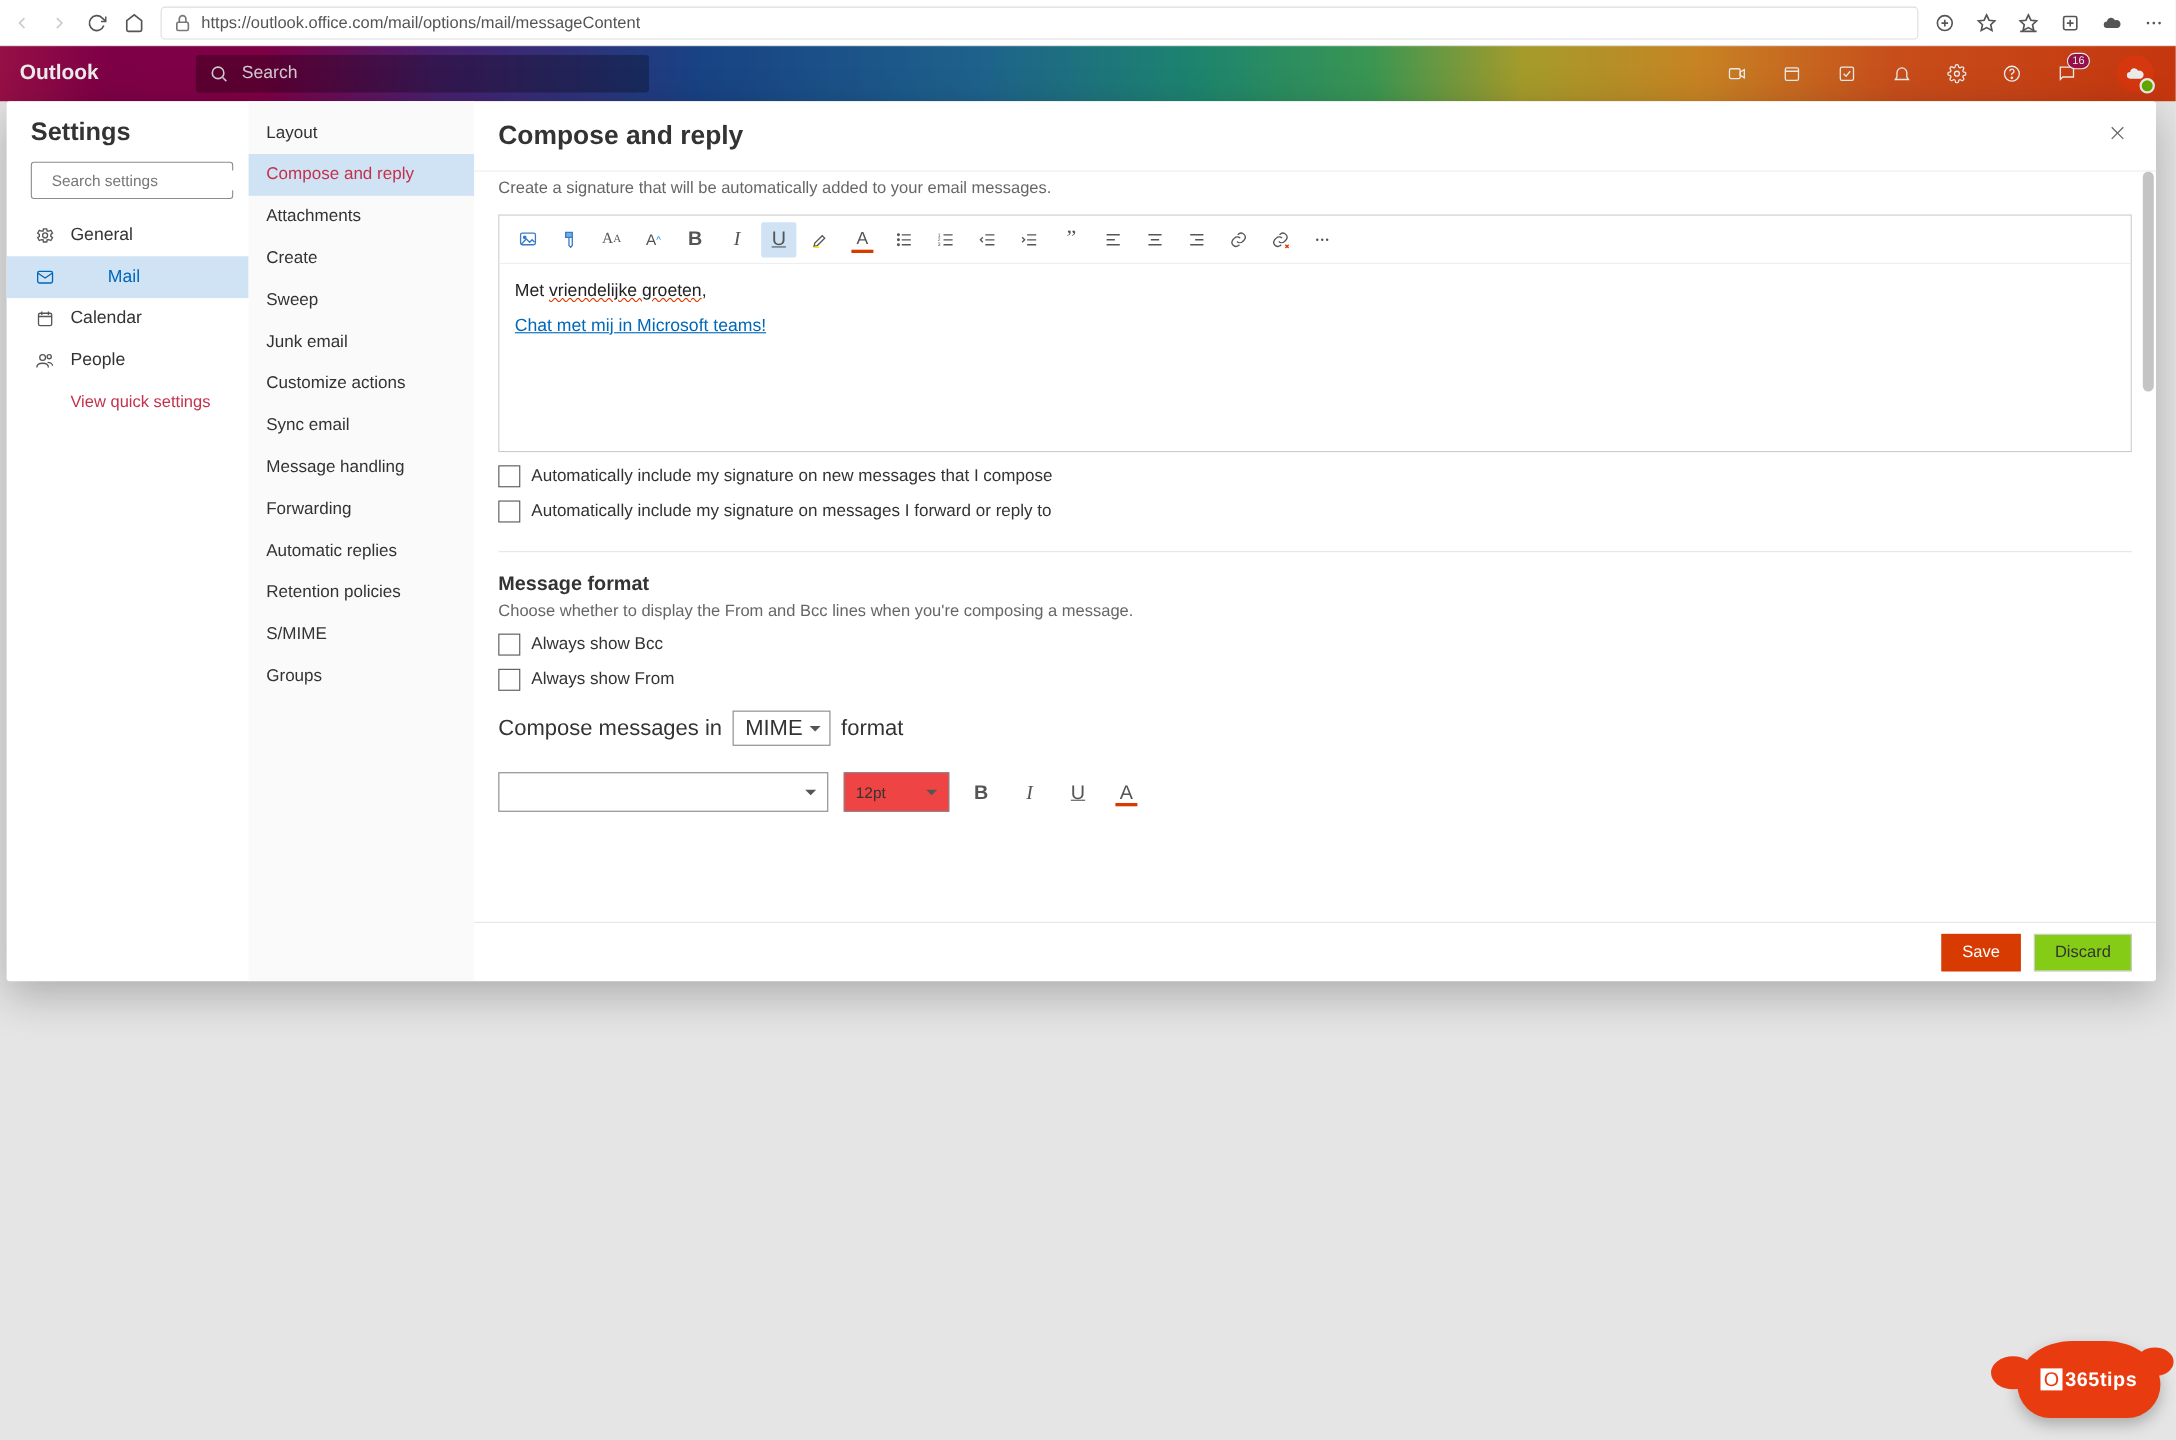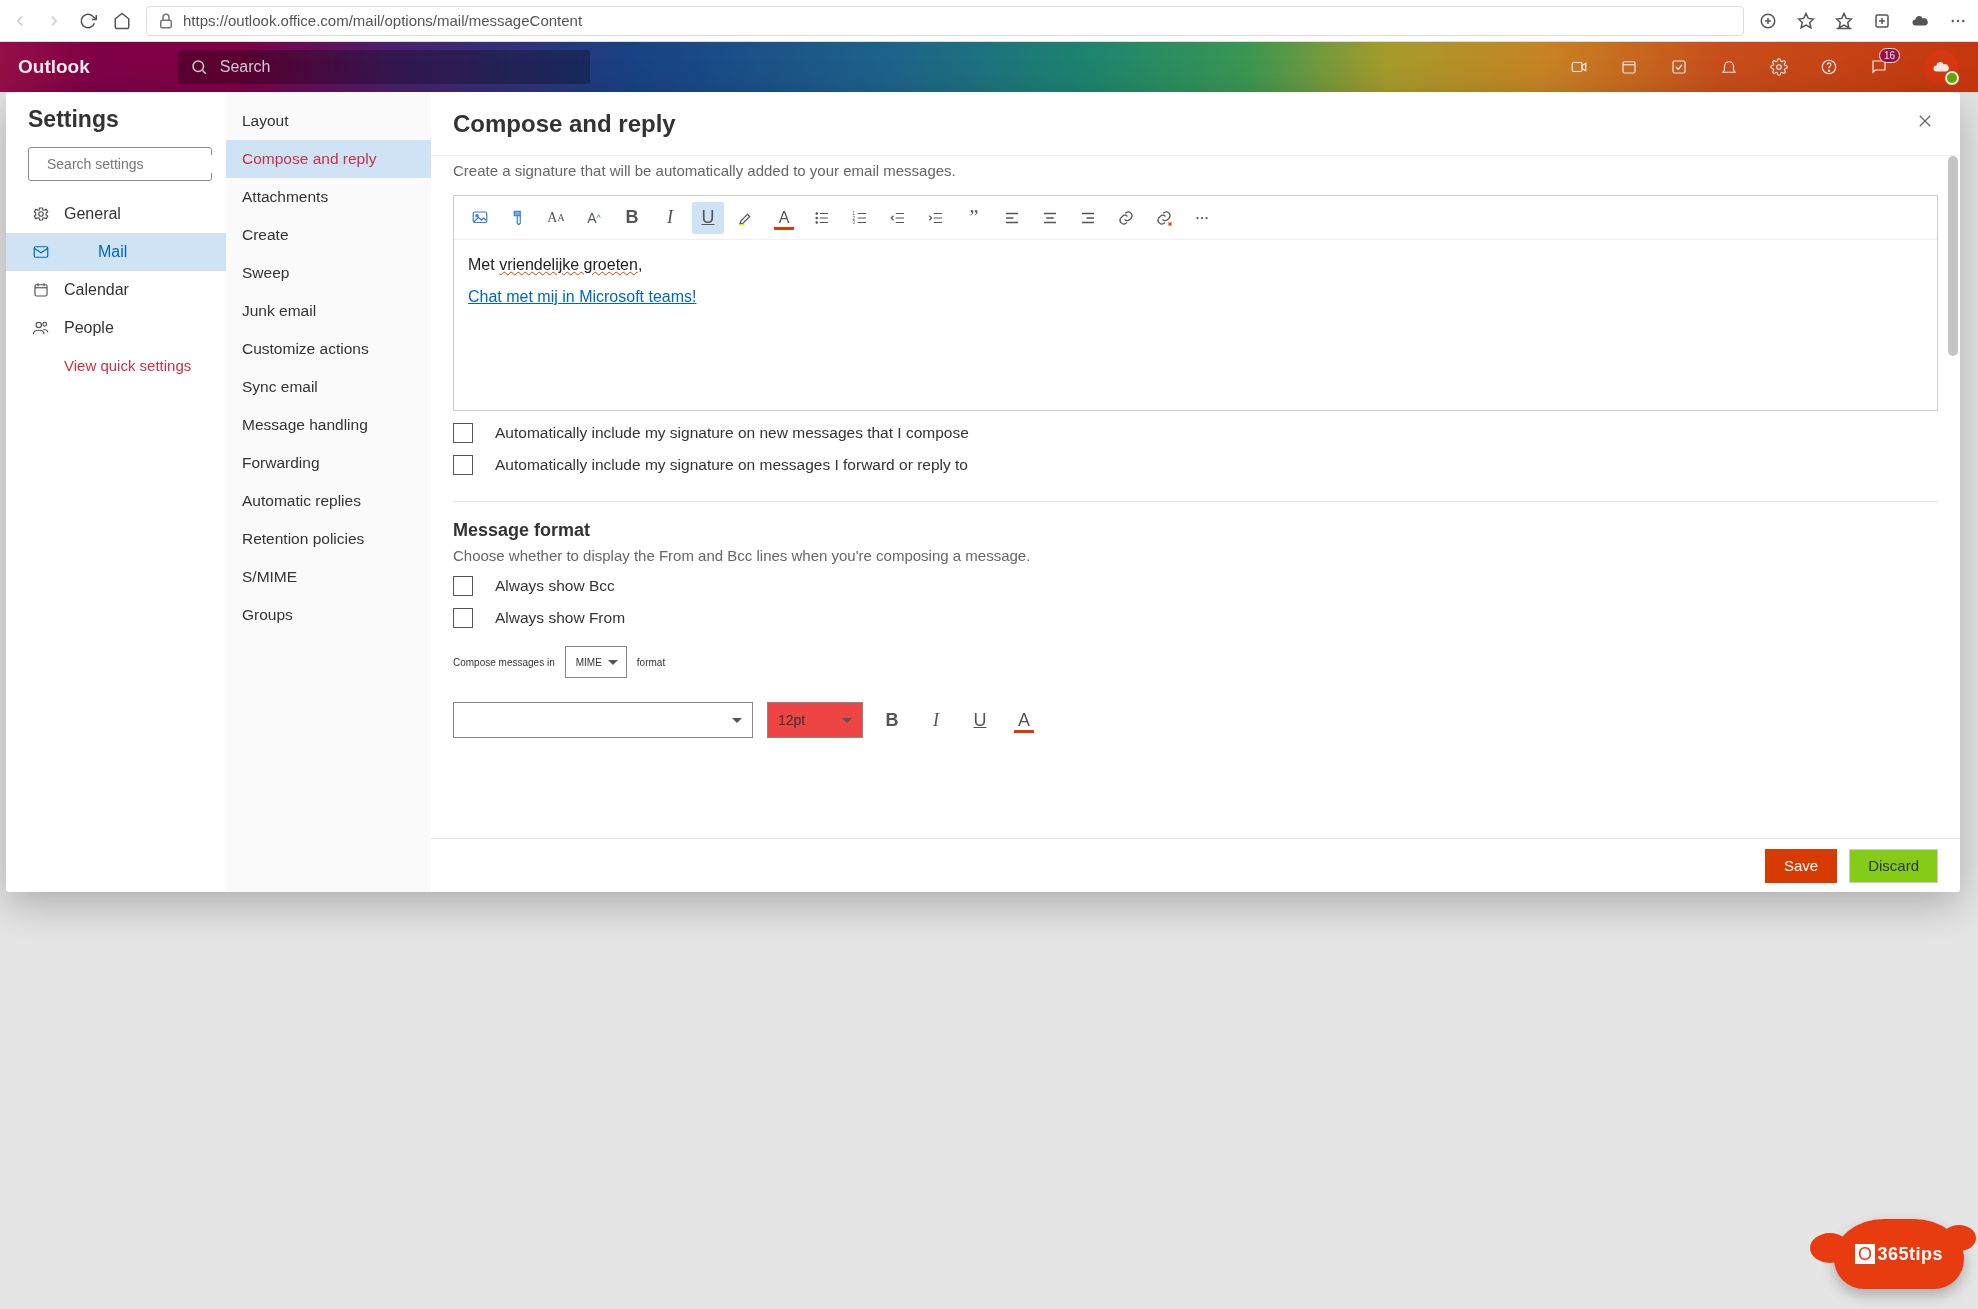--- a/index.html
+++ b/index.html
@@ -62,26 +62,26 @@
 .sec-desc{color:#666;font-size:15px;margin-top:6px;}
 
 .editor-box{border:1px solid #ccc;margin-top:16px;}
 .toolbar{height:44px;border-bottom:1px solid #eee;display:flex;align-items:center;padding:0 10px;gap:6px;}
 .tbtn{width:32px;height:32px;display:flex;align-items:center;justify-content:center;color:#555;cursor:pointer;border-radius:2px;}
 .tbtn.active{background:#cfe3f5;}
 .editor-area{padding:16px 14px;min-height:170px;font-size:16px;color:#222;}
 .sp-err{text-decoration:underline wavy #d83b01;text-decoration-thickness:1px;}
 .link{color:#0067b8;text-decoration:underline;cursor:pointer;}
 
-.chk-row{display:flex;align-items:center;gap:22px;margin-top:12px;font-size:15.5px;color:#333;}
+.chk-row{display:flex;align-items:center;gap:10px;margin-top:12px;font-size:15.5px;color:#333;}
 .chk{width:20px;height:20px;border:1px solid #555;cursor:pointer;background:#fff;}
 
 .divider{height:1px;background:#e5e5e5;margin:26px 0 4px 0;}
 
-.compose-line{display:flex;align-items:center;gap:10px;margin-top:18px;font-size:10px;}
+.compose-line{display:flex;align-items:center;gap:10px;margin-top:18px;font-size:20px;}
 .select{height:32px;border:1px solid #888;padding:0 24px 0 10px;display:flex;align-items:center;position:relative;cursor:pointer;background:#fff;}
 .select::after{content:"";position:absolute;right:8px;top:13px;border:5px solid transparent;border-top-color:#555;}
 
 .fmt-row{display:flex;align-items:center;gap:14px;margin-top:24px;}
 .bigselect{height:36px;width:300px;border:1px solid #888;position:relative;cursor:pointer;background:#fff;}
 .bigselect::after{content:"";position:absolute;right:10px;top:15px;border:5px solid transparent;border-top-color:#555;}
 .sizeselect{height:36px;width:96px;border:1px solid #888;position:relative;cursor:pointer;background:#ef4444;display:flex;align-items:center;padding-left:10px;}
 .sizeselect::after{content:"";position:absolute;right:10px;top:15px;border:5px solid transparent;border-top-color:#555;}
 .fmt-btn{width:30px;height:30px;display:flex;align-items:center;justify-content:center;color:#555;cursor:pointer;font-size:18px;}
 

